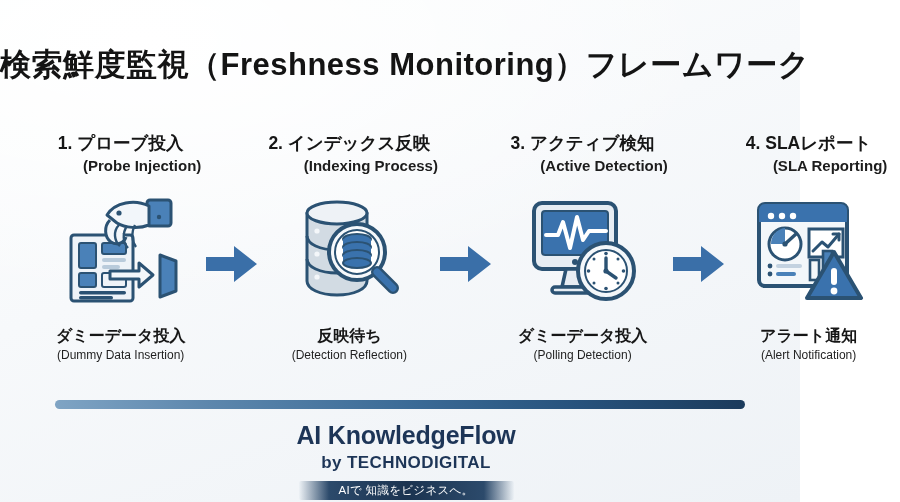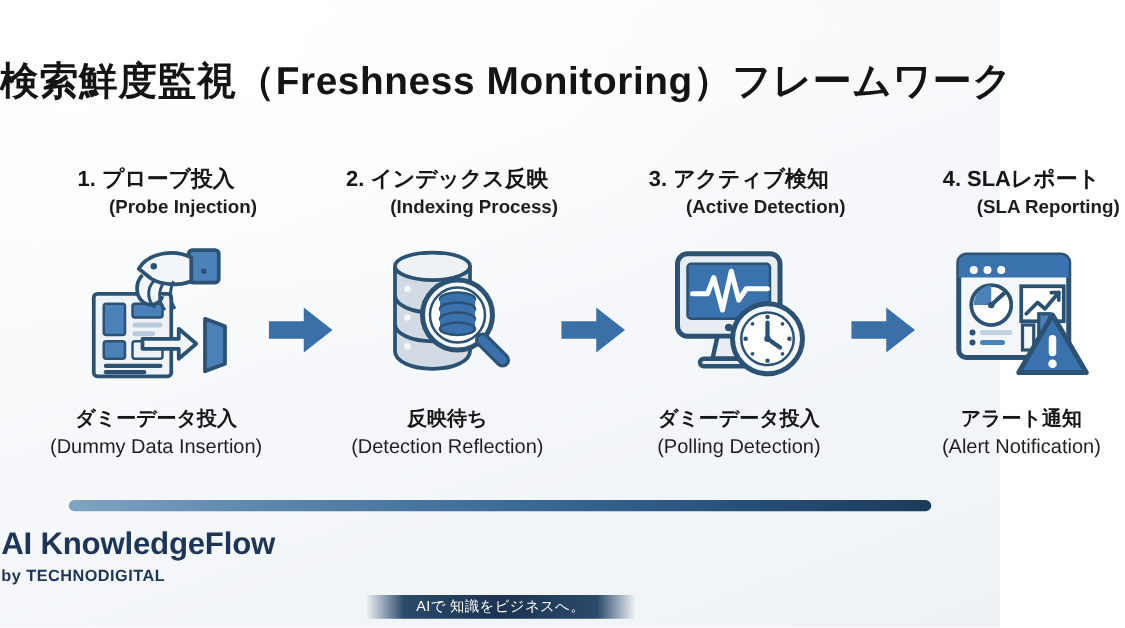--- a/index.html
+++ b/index.html
@@ -84,21 +84,21 @@
     text-align: center;
     line-height: 1.3;
   }
   .step-cap-ja {
     font-size: 16px;
     font-weight: bold;
     color: #161616;
     white-space: nowrap;
   }
   .step-cap-en {
-    font-size: 16px;
+    font-size: 12px;
     color: #1f1f1f;
     margin-top: 2px;
     white-space: nowrap;
   }
 
   
   .arrow {
     width: 62px;
     flex: 0 0 62px;
     display: flex;
@@ -114,32 +114,33 @@
     right: 55px;
     top: 400px;
     height: 9px;
     border-radius: 5px;
     background: linear-gradient(90deg, #7fa4c4 0%, #5d87ad 22%, #3a6a96 52%, #27527c 76%, #1b3b5c 100%);
   }
 
   
   .brand {
     position: absolute;
-    left: 1px;
+    left: 12px;
     right: 0;
     top: 421px;
+    text-align: center;
   }
   .brand-name {
     font-size: 25px;
     font-weight: bold;
     color: #1d3557;
     letter-spacing: -0.2px;
   }
   .brand-by {
-    font-size: 13px;
+    font-size: 17px;
     font-weight: bold;
     color: #1d3557;
     margin-top: 3px;
     letter-spacing: 0.4px;
   }
   .tagline-bar {
     margin: 8px auto 0 auto;
     width: 215px;
     height: 19px;
     border-radius: 2px;

